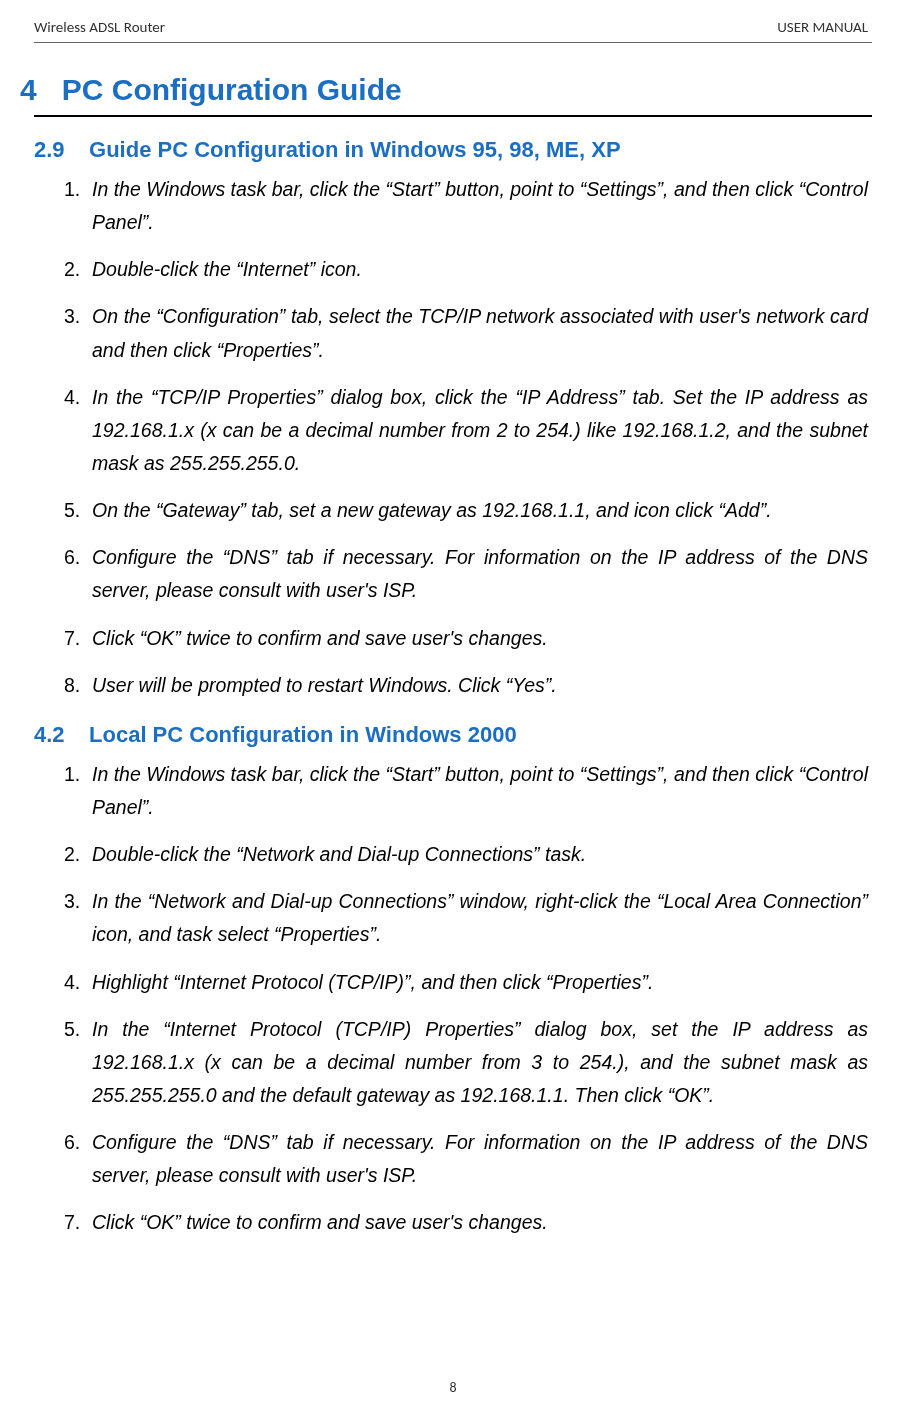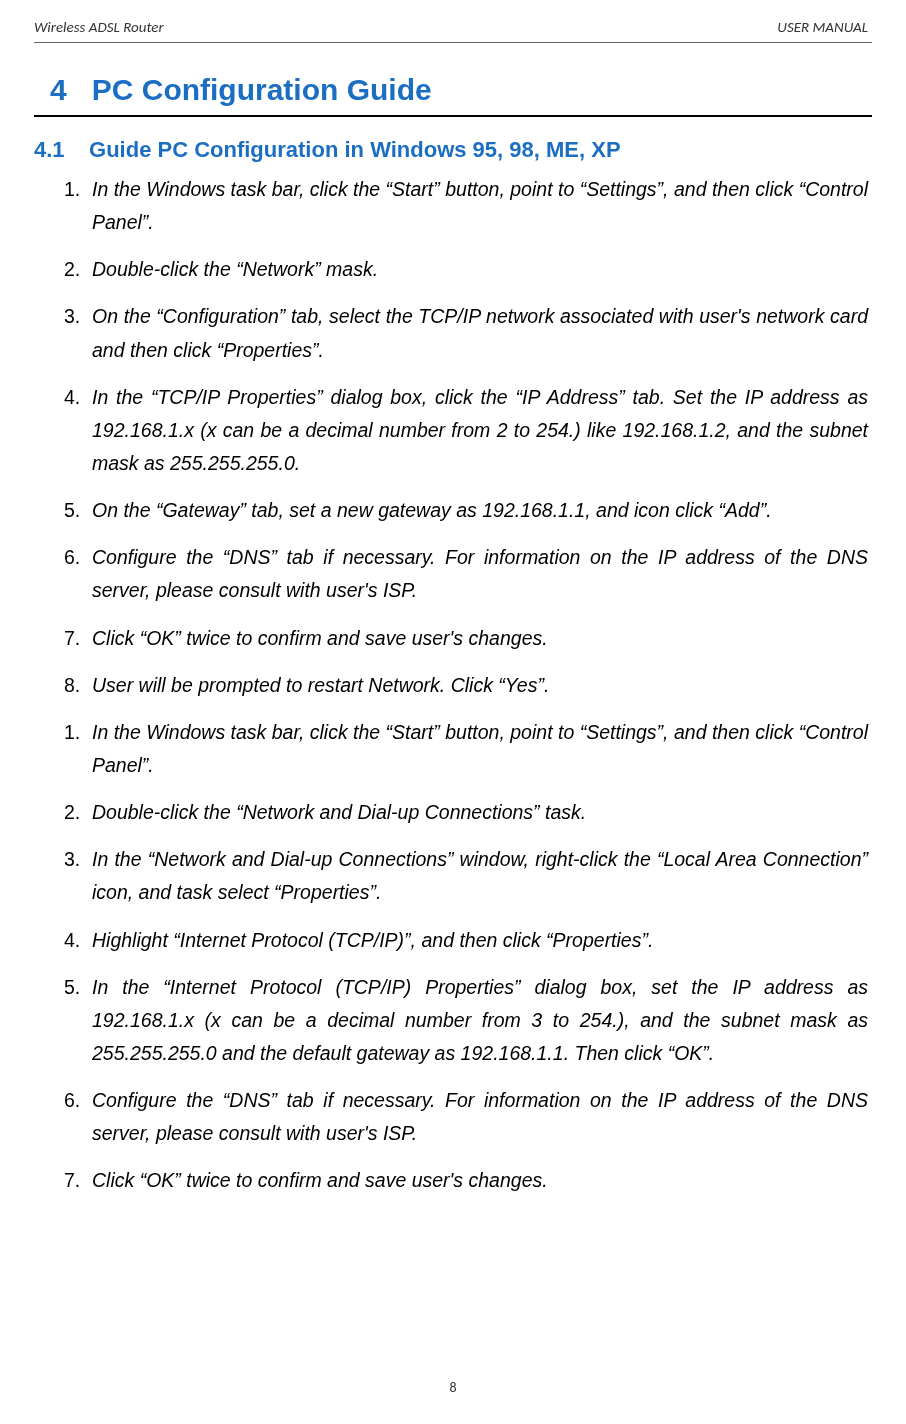--- a/index.html
+++ b/index.html
@@ -13,31 +13,30 @@
       width: 906px;
       height: 1424px;
       position: relative;
       padding: 0;
     }
     .header {
       display: flex;
       justify-content: space-between;
       padding: 18px 38px 6px 34px;
       font-size: 15px;
-      font-style: italic;
       color: #333;
       font-family: Calibri, Arial, sans-serif;
     }
     .header-line {
       margin: 0 34px 0 34px;
       border: none;
       border-top: 1px solid #666;
     }
     .chapter-title {
-      margin: 30px 34px 8px 50px;
+      margin: 30px 34px 8px 20px;
       font-size: 30px;
       font-weight: bold;
       color: #1b6ec2;
       font-family: Arial, sans-serif;
     }
     .chapter-line {
       margin: 0 34px 0 34px;
       border: none;
       border-top: 2px solid #000;
     }
@@ -87,29 +86,29 @@
   <span>USER MANUAL</span>
 </div>
 <hr class="header-line">
 
 <div class="chapter-title">
   <span>4</span>&nbsp;&nbsp;&nbsp;<span>PC Configuration Guide</span>
 </div>
 <hr class="chapter-line">
 
 <div id="sections-container">
-    <div class="section-title"><span>4.1</span>&nbsp;&nbsp;&nbsp;&nbsp;<span>Guide PC Configuration in Windows 95, 98, ME, XP</span></div>
+    <div class="section-title"><span>2.9</span>&nbsp;&nbsp;&nbsp;&nbsp;<span>Guide PC Configuration in Windows 95, 98, ME, XP</span></div>
     <div class="list">
       <div class="list-item">
         <div class="list-number">1.</div>
         <div class="list-text">In the Windows task bar, click the “Start” button, point to “Settings”, and then click “Control Panel”.</div>
       </div>
       <div class="list-item">
         <div class="list-number">2.</div>
-        <div class="list-text">Double-click the “Network” mask.</div>
+        <div class="list-text">Double-click the “Internet” icon.</div>
       </div>
       <div class="list-item">
         <div class="list-number">3.</div>
         <div class="list-text">On the “Configuration” tab, select the TCP/IP network associated with user's network card and then click “Properties”.</div>
       </div>
       <div class="list-item">
         <div class="list-number">4.</div>
         <div class="list-text">In the “TCP/IP Properties” dialog box, click the “IP Address” tab. Set the IP address as 192.168.1.x (x can be a decimal number from 2 to 254.) like 192.168.1.2, and the subnet mask as 255.255.255.0.</div>
       </div>
       <div class="list-item">
@@ -119,23 +118,24 @@
       <div class="list-item">
         <div class="list-number">6.</div>
         <div class="list-text">Configure the “DNS” tab if necessary. For information on the IP address of the DNS server, please consult with user's ISP.</div>
       </div>
       <div class="list-item">
         <div class="list-number">7.</div>
         <div class="list-text">Click “OK” twice to confirm and save user's changes.</div>
       </div>
       <div class="list-item">
         <div class="list-number">8.</div>
-        <div class="list-text">User will be prompted to restart Network. Click “Yes”.</div>
+        <div class="list-text">User will be prompted to restart Windows. Click “Yes”.</div>
       </div>
     </div>
+    <div class="section-title"><span>4.2</span>&nbsp;&nbsp;&nbsp;&nbsp;<span>Local PC Configuration in Windows 2000</span></div>
     <div class="list">
       <div class="list-item">
         <div class="list-number">1.</div>
         <div class="list-text">In the Windows task bar, click the “Start” button, point to “Settings”, and then click “Control Panel”.</div>
       </div>
       <div class="list-item">
         <div class="list-number">2.</div>
         <div class="list-text">Double-click the “Network and Dial-up Connections” task.</div>
       </div>
       <div class="list-item">

